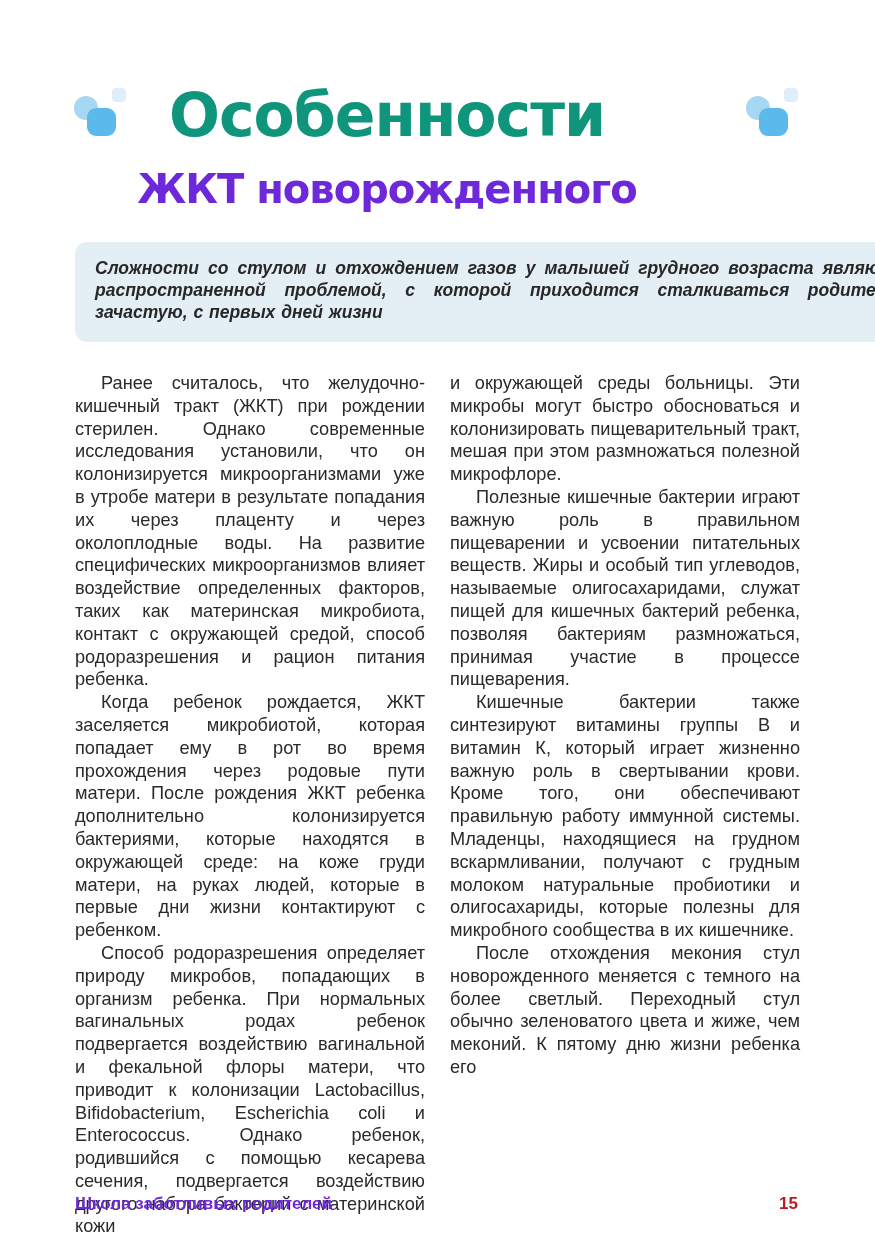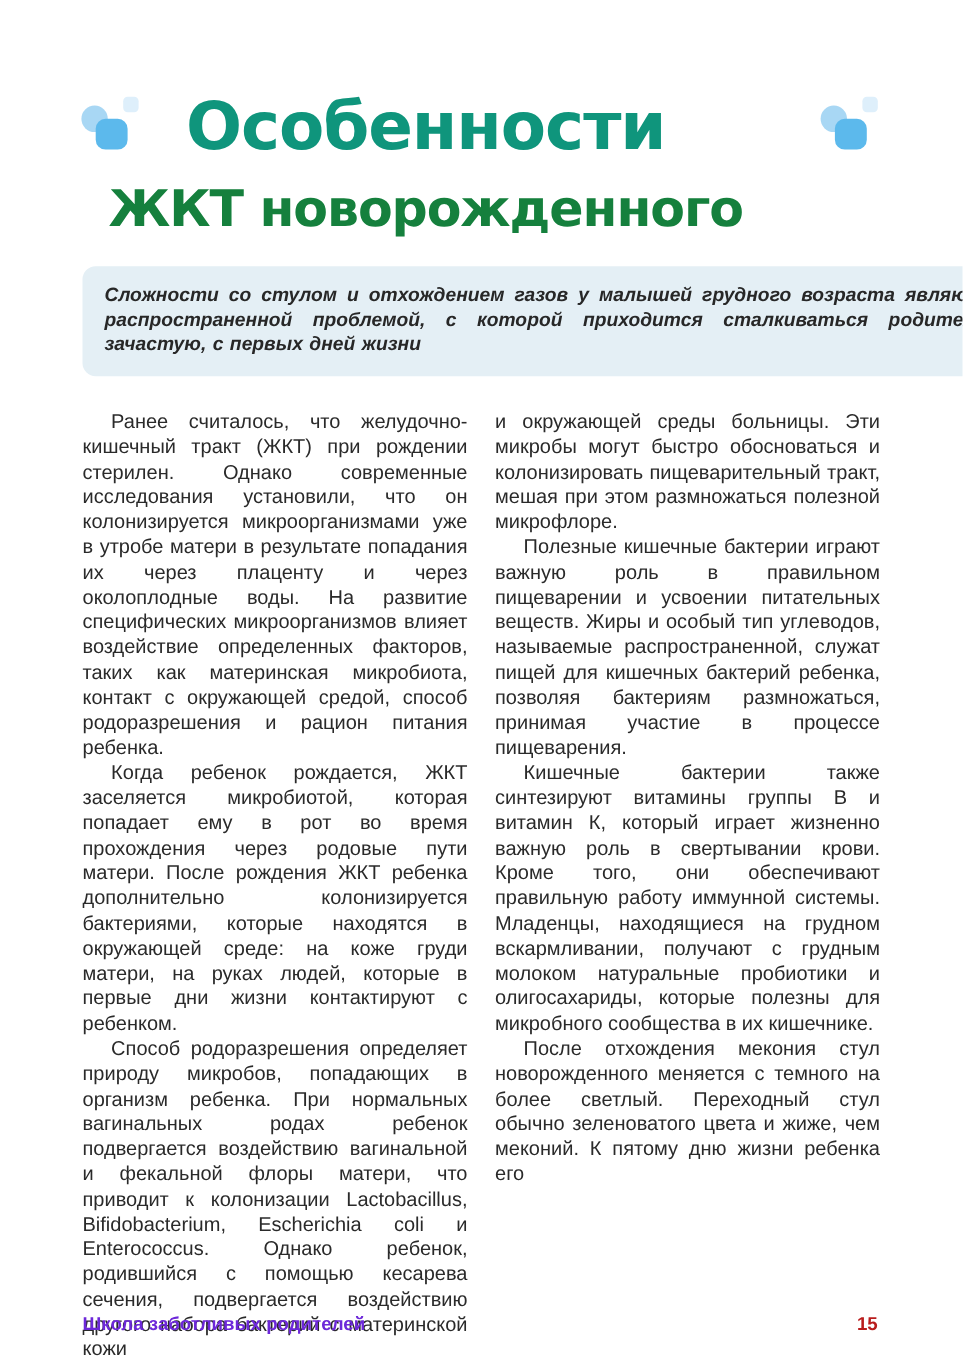--- a/index.html
+++ b/index.html
@@ -1,20 +1,20 @@
 <!DOCTYPE html>
 <html><head>
   <meta charset="utf-8">
   <style>
     html, body { margin: 0; padding: 0; background: #ffffff; }
     body { width: 875px; height: 1241px; position: relative; overflow: hidden; font-family: "Liberation Sans", sans-serif; }
 
     .page-title { position: absolute; left: 0; width: 774px; text-align: center; font-family: "DejaVu Sans", sans-serif; font-weight: bold; letter-spacing: -1px; margin: 0; }
     .title-line1 { top: 80px; font-size: 60px; line-height: 70px; color: #0f957c; }
-    .title-line2 { top: 154px; font-size: 46px; line-height: 70px; color: #15803d; }
+    .title-line2 { top: 154px; font-size: 40px; line-height: 70px; color: #6d28d9; }
 
     .bubbles { position: absolute; width: 60px; height: 60px; }
     .bubbles.left { left: 74px; top: 86px; }
     .bubbles.right { left: 746px; top: 86px; }
     .bub { position: absolute; border-radius: 8px; }
     .bub.a { left: 0; top: 10px; width: 24px; height: 24px; border-radius: 50%; background: #9fd3f3; opacity: 0.9; }
     .bub.b { left: 13px; top: 22px; width: 29px; height: 28px; background: #5cb9ec; border-radius: 9px; }
     .bub.c { left: 38px; top: 2px; width: 14px; height: 14px; background: #deeffb; border-radius: 4px; }
 
     .lead-box { position: absolute; left: 75px; top: 242px; width: 856px; height: 100px; background: #e4eff5; border-radius: 12px; box-sizing: border-box; padding: 15px 16px 0 20px; }
@@ -52,19 +52,19 @@
 </div>
 
 <div class="col left" lang="ru">
   <p class="para indent">Ранее считалось, что желудочно-кишечный тракт (ЖКТ) при рождении стерилен. Однако современные исследования установили, что он колонизируется микроорганизмами уже в утробе матери в результате попадания их через плаценту и через околоплодные воды. На развитие специфических микроорганизмов влияет воздействие определенных факторов, таких как материнская микробиота, контакт с окружающей средой, способ родоразрешения и рацион питания ребенка.</p>
   <p class="para indent">Когда ребенок рождается, ЖКТ заселяется микробиотой, которая попадает ему в рот во время прохождения через родовые пути матери. После рождения ЖКТ ребенка дополнительно колонизируется бактериями, которые находятся в окружающей среде: на коже груди матери, на руках людей, которые в первые дни жизни контактируют с ребенком.</p>
   <p class="para indent">Способ родоразрешения определяет природу микробов, попадающих в организм ребенка. При нормальных вагинальных родах ребенок подвергается воздействию вагинальной и фекальной флоры матери, что приводит к колонизации Lactobacillus, Bifidobacterium, Escherichia coli и Enterococcus. Однако ребенок, родившийся с помощью кесарева сечения, подвергается воздействию другого набора бактерий с материнской кожи</p>
 </div>
 
 <div class="col right" lang="ru">
   <p class="para cont">и окружающей среды больницы. Эти микробы могут быстро обосноваться и колонизировать пищеварительный тракт, мешая при этом размножаться полезной микрофлоре.</p>
-  <p class="para indent">Полезные кишечные бактерии играют важную роль в правильном пищеварении и усвоении питательных веществ. Жиры и особый тип углеводов, называемые распространенной, служат пищей для кишечных бактерий ребенка, позволяя бактериям размножаться, принимая участие в процессе пищеварения.</p>
+  <p class="para indent">Полезные кишечные бактерии играют важную роль в правильном пищеварении и усвоении питательных веществ. Жиры и особый тип углеводов, называемые олигосахаридами, служат пищей для кишечных бактерий ребенка, позволяя бактериям размножаться, принимая участие в процессе пищеварения.</p>
   <p class="para indent">Кишечные бактерии также синтезируют витамины группы В и витамин К, который играет жизненно важную роль в свертывании крови. Кроме того, они обеспечивают правильную работу иммунной системы.  Младенцы, находящиеся на грудном вскармливании, получают с грудным молоком натуральные пробиотики и олигосахариды, которые полезны для микробного сообщества в их кишечнике.</p>
   <p class="para indent">После отхождения мекония стул новорожденного меняется с темного на более светлый. Переходный стул обычно зеленоватого цвета и жиже, чем меконий. К пятому дню жизни ребенка его</p>
 </div>
 
 <div class="footer-brand">Школа заботливых родителей</div>
 <div class="page-number">15</div>
 
 </body></html>

